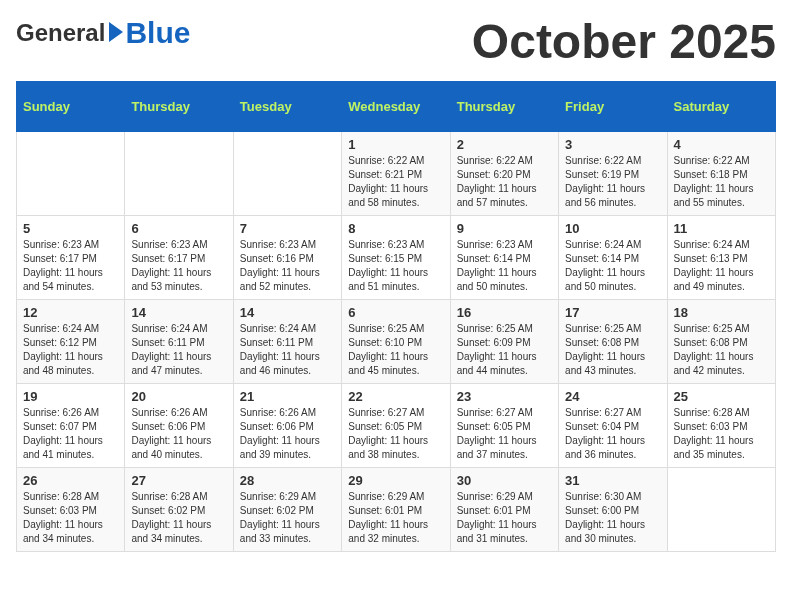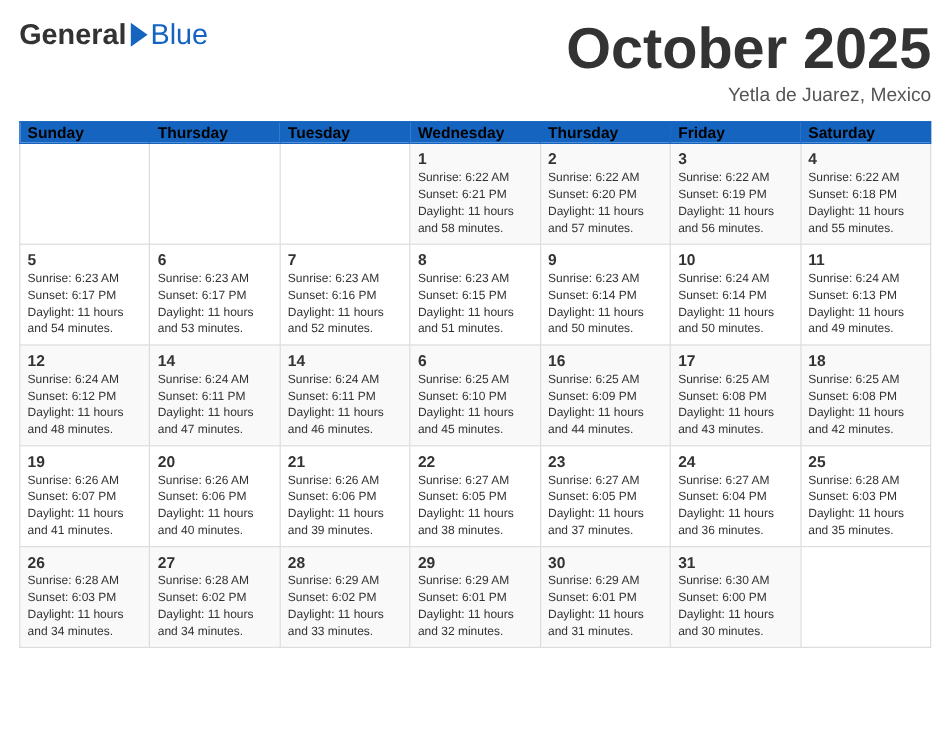--- a/index.html
+++ b/index.html
@@ -33,22 +33,22 @@
     .logo-arrow {
       width: 0;
       height: 0;
       border-left: 14px solid #1565c0;
       border-top: 10px solid transparent;
       border-bottom: 10px solid transparent;
       margin-left: 4px;
       margin-top: -2px;
     }
     .logo-blue {
-      font-size: 24px;
-      font-weight: normal;
+      font-size: 30px;
+      font-weight: bold;
       color: #1565c0;
       margin-left: 2px;
     }
     .title-section {
       text-align: right;
     }
     .month-title {
       font-size: 48px;
       font-weight: bold;
       color: #333;
@@ -59,24 +59,24 @@
       color: #555;
       margin-top: 2px;
     }
     .calendar {
       width: 100%;
       border-collapse: collapse;
       border: 1px solid #ccc;
     }
     .calendar th {
       background-color: #1565c0;
-      color: #000000;
+      color: #bef264;
       font-size: 13px;
       font-weight: bold;
-      padding: 1px 6px;
+      padding: 17px 6px;
       text-align: left;
       border: 1px solid #1565c0;
     }
     .calendar td {
       vertical-align: top;
       padding: 5px 6px;
       border: 1px solid #ddd;
       width: 14.28%;
       min-height: 80px;
       font-size: 10.5px;
@@ -110,21 +110,20 @@
 <div class="header">
   <div class="logo">
     <div class="logo-top">
       <span class="logo-general">General</span>
       <div class="logo-arrow"></div>
       <span class="logo-blue">Blue</span>
     </div>
   </div>
   <div class="title-section">
     <div class="month-title">October 2025</div>
-    <div class="location">Yetla de Juarez, Mexico</div>
   </div>
 </div>
 
 <table class="calendar">
   <thead>
     <tr>
     <th>Sunday</th>
         <th>Thursday</th>
         <th>Tuesday</th>
         <th>Wednesday</th>

